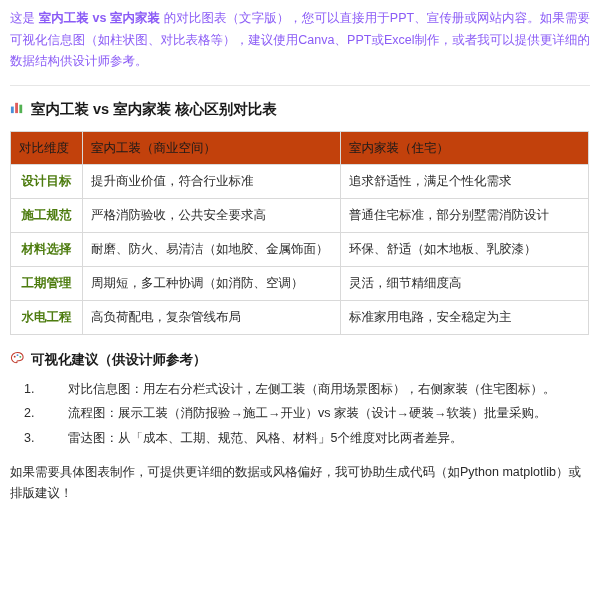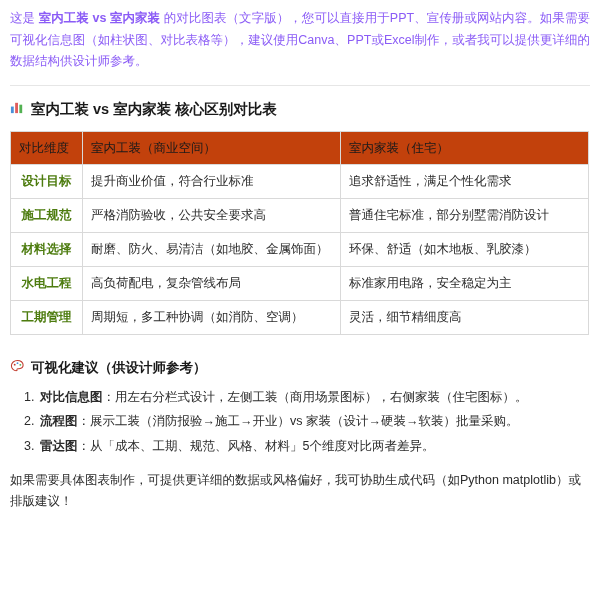--- a/index.html
+++ b/index.html
@@ -75,33 +75,34 @@
   col.c1 { width: 72px; }
   col.c2 { width: 258px; }
   col.c3 { width: 248px; }
   .sub-heading {
     display: flex;
     align-items: center;
     gap: 6px;
     font-size: 13.5px;
     font-weight: bold;
     color: #1a1a1a;
-    margin: 24px 0 8px 0;
+    margin: 16px 0 8px 0;
   }
   ol.suggestions {
     margin: 0 0 12px 0;
     padding-left: 28px;
     font-size: 12.5px;
     line-height: 1.95;
   }
   ol.suggestions li {
     padding-left: 2px;
   }
   ol.suggestions li b {
-    font-weight: bold;
+    font-weight: normal;
+    margin-left: 28px;
   }
   .closing {
     font-size: 12.5px;
     line-height: 1.72;
     margin: 10px 0 0 0;
     color: #2b2b2b;
   }
 </style>
 </head>
 <body>
@@ -146,28 +147,28 @@
         <td>施工规范</td>
         <td>严格消防验收，公共安全要求高</td>
         <td>普通住宅标准，部分别墅需消防设计</td>
       </tr>
       <tr>
         <td>材料选择</td>
         <td>耐磨、防火、易清洁（如地胶、金属饰面）</td>
         <td>环保、舒适（如木地板、乳胶漆）</td>
       </tr>
       <tr>
+        <td>工期管理</td>
+        <td>周期短，多工种协调（如消防、空调）</td>
+        <td>灵活，细节精细度高</td>
+      </tr>
+      <tr>
         <td>水电工程</td>
         <td>高负荷配电，复杂管线布局</td>
         <td>标准家用电路，安全稳定为主</td>
-      </tr>
-      <tr>
-        <td>工期管理</td>
-        <td>周期短，多工种协调（如消防、空调）</td>
-        <td>灵活，细节精细度高</td>
       </tr>
     </tbody>
   </table>
 
   <div class="sub-heading">
     <span class="heading-icon">
       <svg width="15" height="15" viewBox="0 0 16 16" aria-hidden="true">
         <path d="M8 1.5c-3.6 0-6.5 2.6-6.5 5.8 0 3.2 2.9 5.2 5 5.2 1 0 1.2-.5 1-1-.2-.6.1-1.2 1-1.2h1.2c2.4 0 4.3-1.6 4.3-3.8 0-2.8-2.6-5-6-5z" fill="none" stroke="#c0392b" stroke-width="1.1"></path>
         <circle cx="5" cy="6" r="1" fill="#c0392b"></circle>
         <circle cx="8" cy="4.4" r="1" fill="#4a90d9"></circle>

